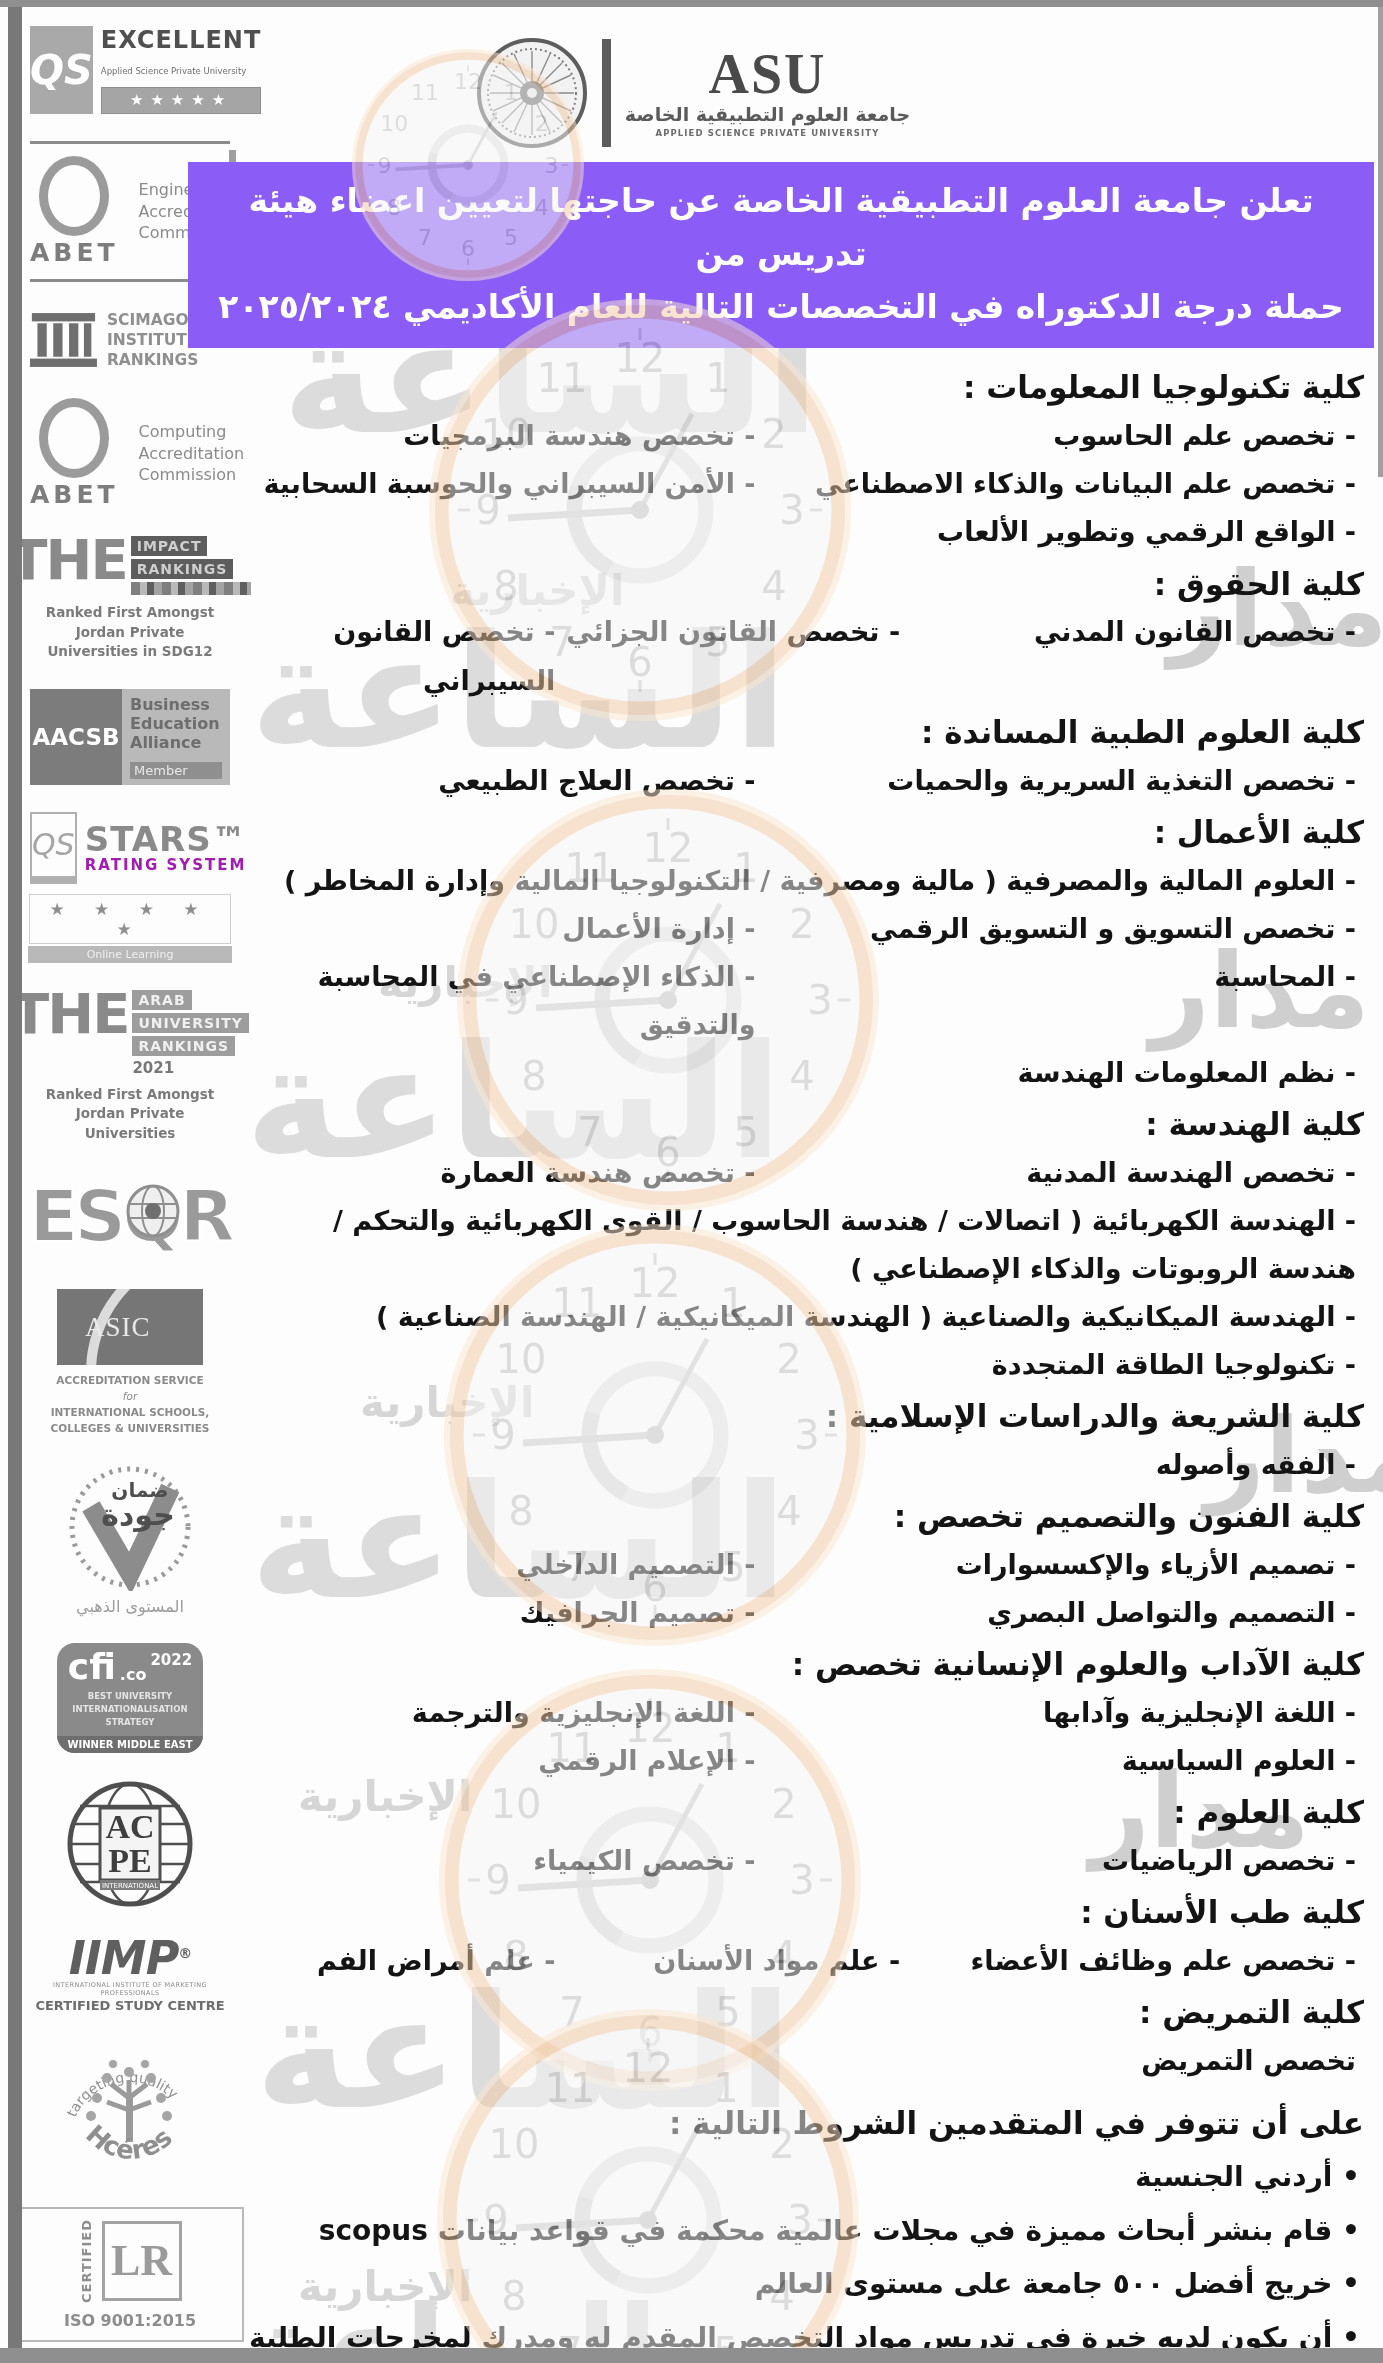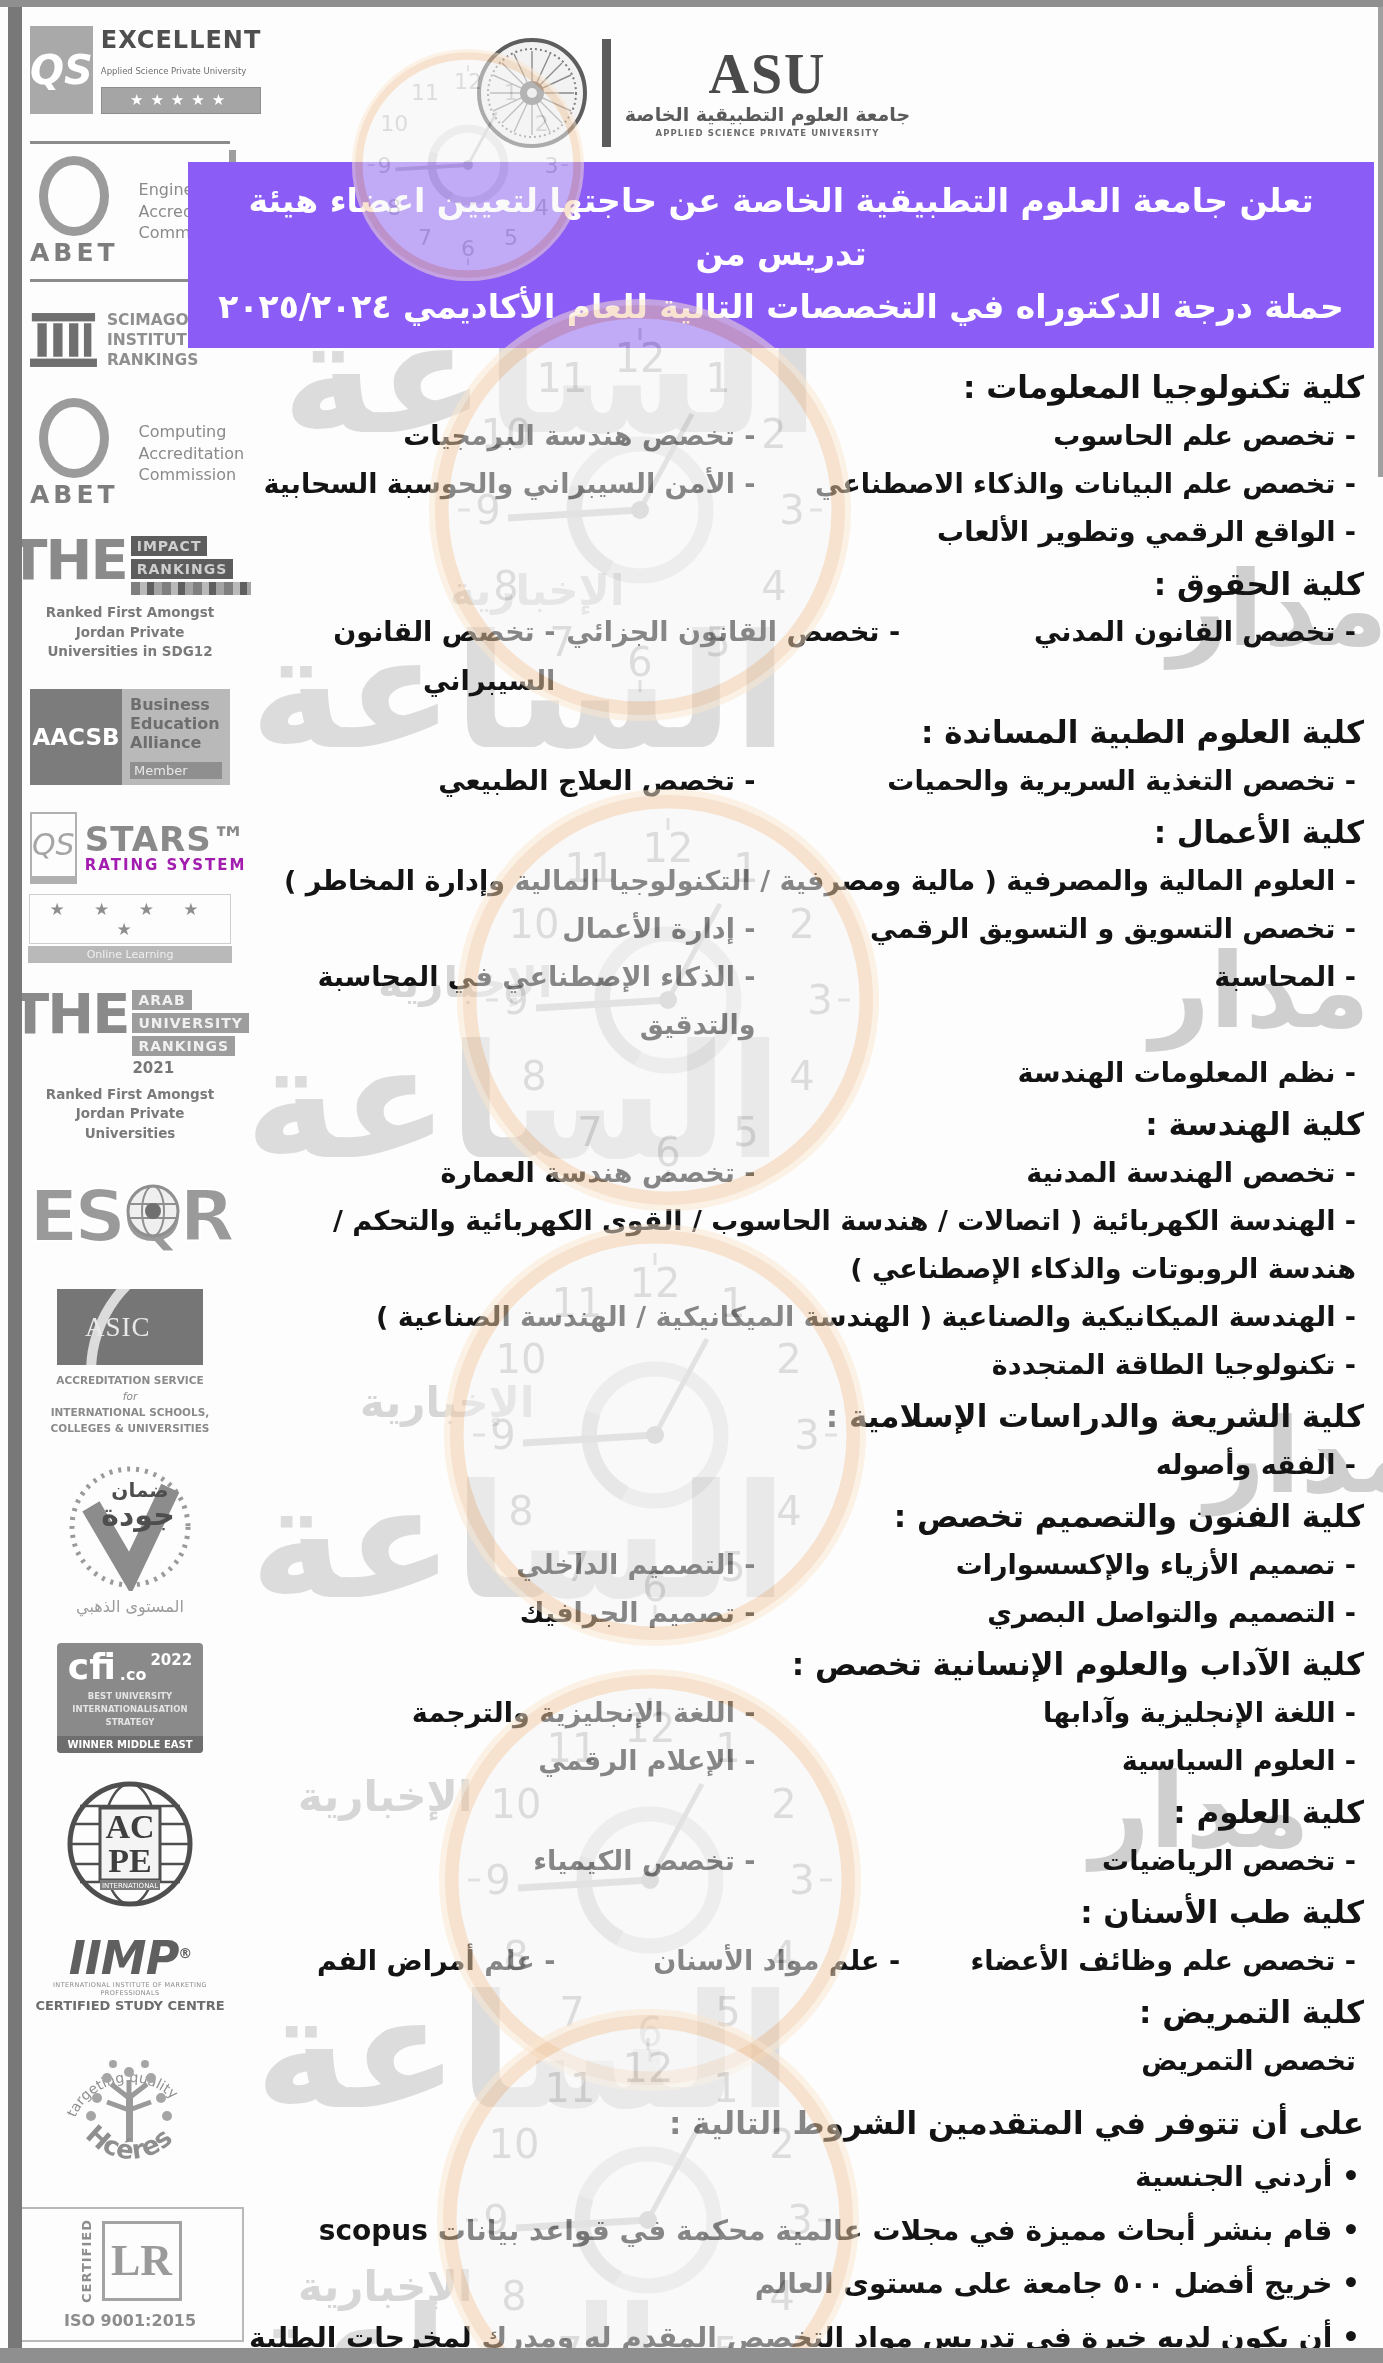--- a/index.html
+++ b/index.html
@@ -77,21 +77,21 @@
   
   .asic-box{width:118px;height:76px;background:#767676;position:relative;overflow:hidden;
             display:flex;align-items:center;justify-content:flex-start;padding-left:28px}
   .asic-word{color:#e9e9e9;font-size:27px;font-family:"Liberation Serif",serif;letter-spacing:1px;z-index:1}
   .asic-swoosh{position:absolute;width:150px;height:190px;border:10px solid #dcdcdc;border-radius:50%;
                left:34px;top:-42px;transform:rotate(28deg)}
   .asic-cap{font-size:10.5px;color:#8a8a8a;margin-top:8px;line-height:1.5;font-weight:bold}
   
   .jawda-cap{font-size:16px;color:#9c9c9c;margin-top:6px;font-family:"DejaVu Sans",sans-serif}
   
-  .cfi-box{width:130px;border-radius:4px;background:#8a8a8a;color:#fff;padding:8px 8px 0;overflow:hidden}
+  .cfi-box{width:130px;border-radius:18px;background:#8a8a8a;color:#fff;padding:8px 8px 0;overflow:hidden}
   .cfi-line{display:flex;align-items:flex-start;justify-content:center;gap:4px}
   .cfi-name{font-size:36px;font-weight:900;line-height:.9}
   .cfi-co{font-size:16px;font-weight:bold;margin-top:14px}
   .cfi-year{font-size:15px;font-weight:bold}
   .cfi-mid{font-size:8.5px;color:#e4e4e4;line-height:1.5;margin-top:6px;font-weight:bold}
   .cfi-win{background:#6e6e6e;color:#fff;font-size:10px;font-weight:bold;margin:7px -8px 0;padding:3px 0}
   
   .acpe{position:relative}
   
   .iimp-word{font-size:46px;font-weight:900;font-style:italic;color:#5f5f5f;letter-spacing:-1px;line-height:1}

